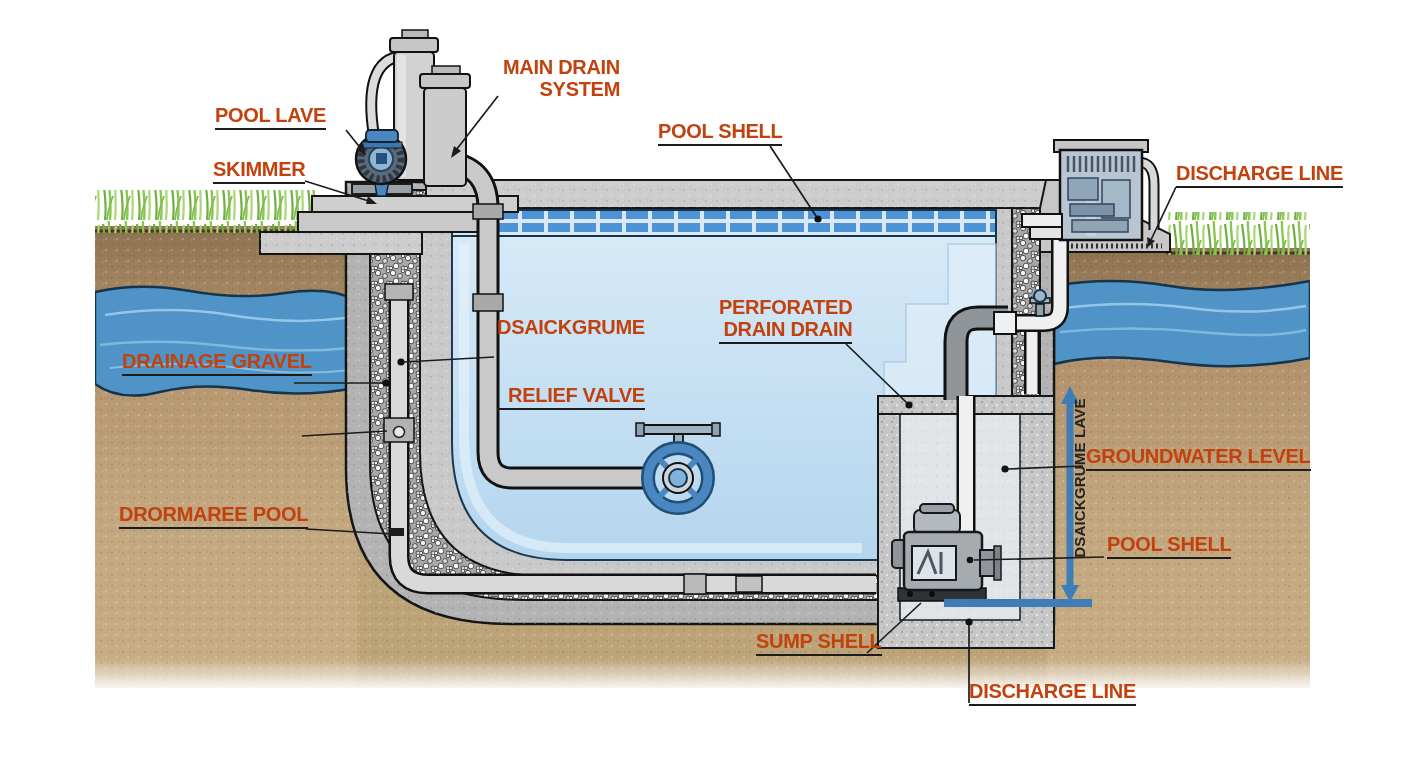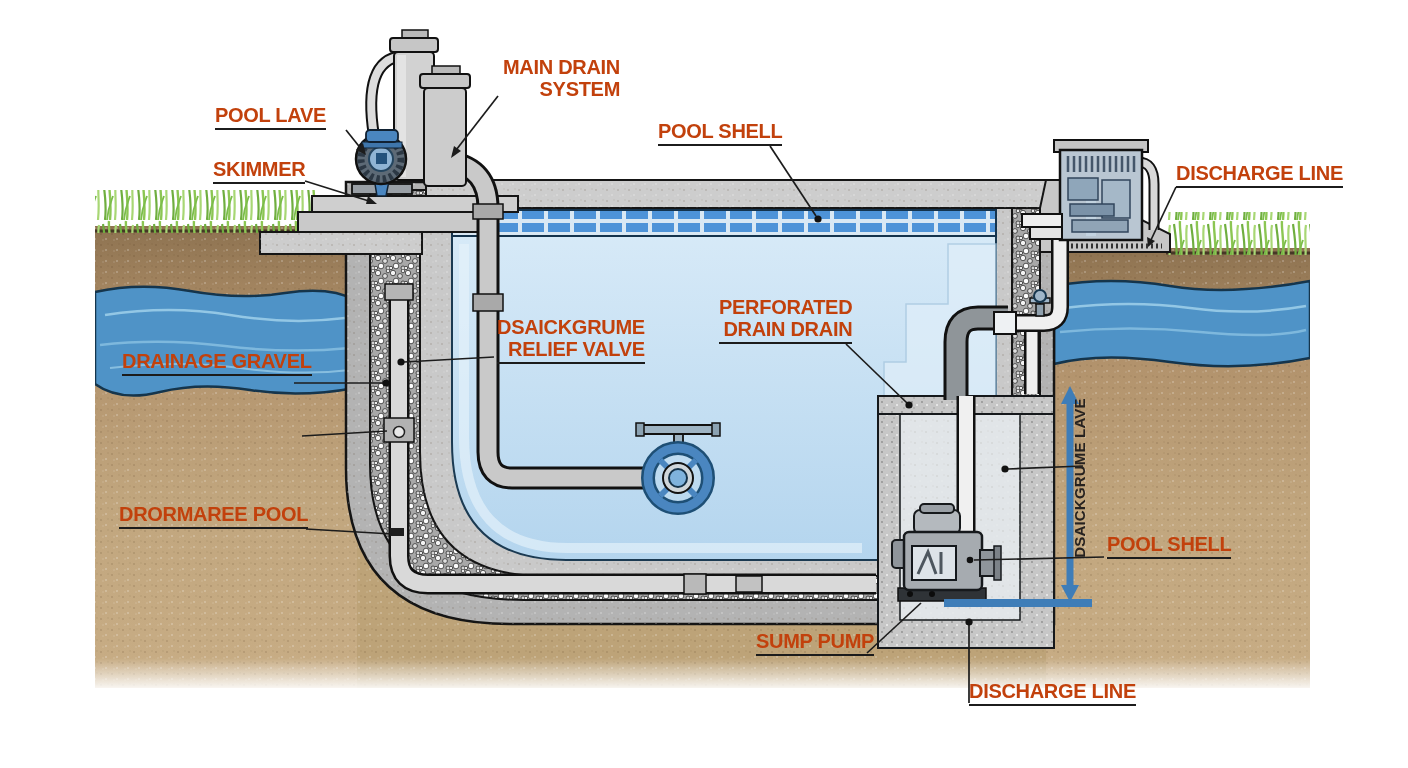--- a/index.html
+++ b/index.html
@@ -284,39 +284,42 @@
 </div>
 <div class="lbl" style="left:658px;top:120px;">
   <span class="ul">POOL SHELL</span>
 </div>
 <div class="lbl" style="left:1176px;top:162px;">
   <span class="ul">DISCHARGE LINE</span>
 </div>
 <div class="lbl" style="left:497px;top:316px;">
   <span class="ul two">
     <span style="display:block;">DSAICKGRUME</span>
-    <span style="display:block;">RELIEF VALVE</span>
+    <span style="display:block;margin-top:46px;">RELIEF VALVE</span>
   </span>
 </div>
 <div class="lbl" style="left:702px;top:296px;margin-left:17px;">
   <span class="ul two">
     <span style="display:block;">PERFORATED</span>
     <span style="display:block;">DRAIN DRAIN</span>
   </span>
 </div>
 <div class="lbl" style="left:122px;top:350px;">
   <span class="ul">DRAINAGE GRAVEL</span>
 </div>
 <div class="lbl" style="left:119px;top:503px;">
   <span class="ul">DRORMAREE POOL</span>
 </div>
+<div class="lbl" style="left:1086px;top:445px;">
+  <span class="ul">GROUNDWATER LEVEL</span>
+</div>
 <div class="lbl" style="left:1107px;top:533px;">
   <span class="ul">POOL SHELL</span>
 </div>
 <div class="vgauge">DSAICKGRUME LAVE</div>
 <div class="lbl" style="left:756px;top:630px;">
-  <span class="ul">SUMP PUMP</span>
+  <span class="ul">SUMP SHELL</span>
 </div>
 <div class="lbl" style="left:969px;top:680px;">
   <span class="ul">DISCHARGE LINE</span>
 </div>
 
 </div>
 
 </body></html>

